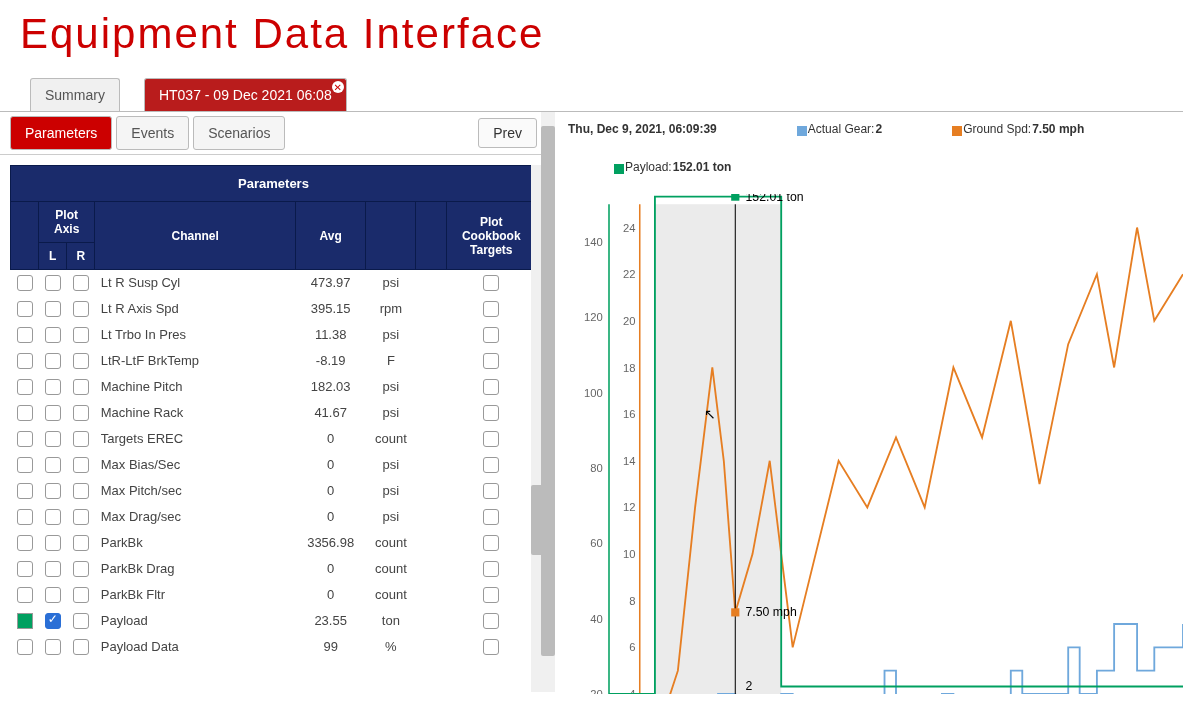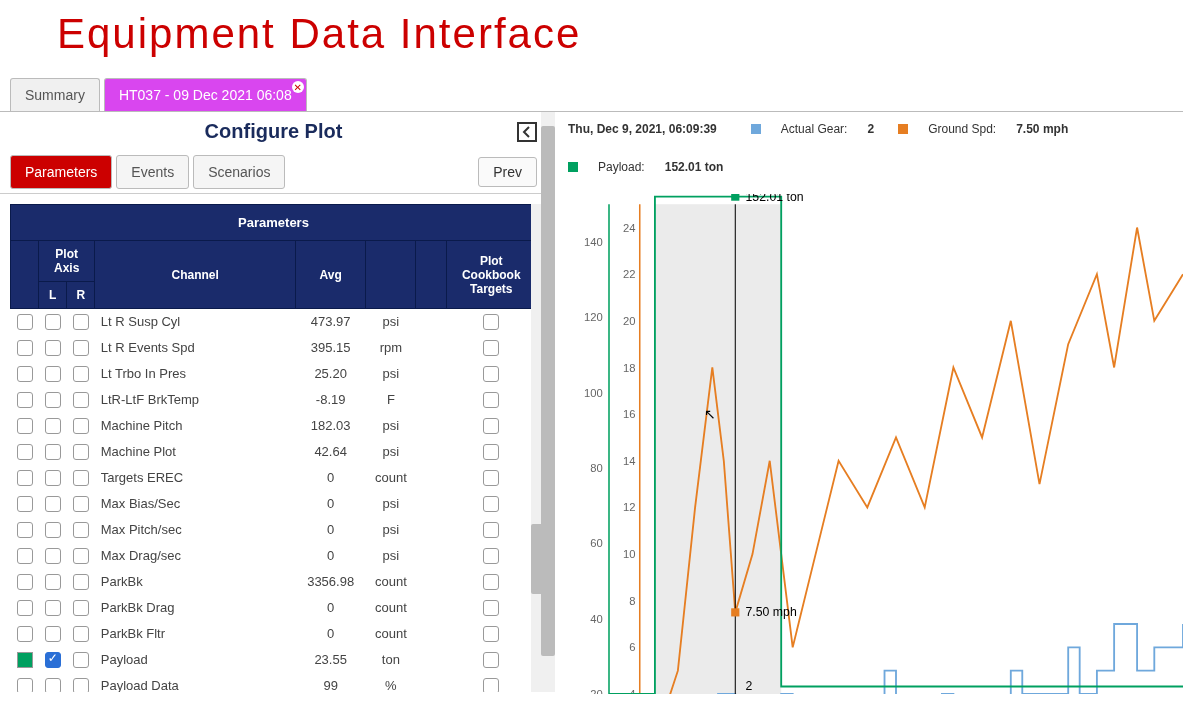--- a/index.html
+++ b/index.html
@@ -1,23 +1,23 @@
 <!DOCTYPE html>
 <html><head>
 <meta charset="utf-8">
 <style>
 * { box-sizing: border-box; margin: 0; padding: 0; }
 body { font-family: Arial, sans-serif; font-size: 13px; color: #333; background: #fff; width: 1183px; height: 706px; overflow: hidden; }
 
-.header { padding: 10px 20px 20px 20px; margin-left: 37px; }
+.header { padding: 10px 20px 20px 20px; }
 .app-title { font-family: 'Arial Black', sans-serif; font-size: 42px; color: #cc0000; letter-spacing: 2px; font-weight: 400; font-stretch: expanded; }
 
 .tabs-row { display: flex; padding: 0 10px; border-bottom: 1px solid #bbb; }
-.main-tab { padding: 8px 14px; border: 1px solid #bbb; border-bottom: none; background: #f0f0f0; color: #555; cursor: pointer; margin-right: 4px; border-radius: 3px 3px 0 0; font-size: 14px; }
-.main-tab.active { background: #d946ef; color: #fff; position: relative; }
+.main-tab { padding: 8px 14px; border: 1px solid #bbb; border-bottom: none; background: #f0f0f0; color: #555; cursor: pointer; margin-right: 4px; border-radius: 3px 3px 0 0; font-size: 14px; margin-left: 20px; }
+.main-tab.active { background: #b91c1c; color: #fff; position: relative; }
 .tab-close { position: absolute; top: 2px; right: 2px; width: 12px; height: 12px; background: #fff; color: #cc0000; border-radius: 50%; font-size: 10px; display: flex; align-items: center; justify-content: center; cursor: pointer; }
 
 .content { display: flex; height: 580px; }
 .left-panel { width: 548px; border-right: 1px solid #ddd; display: flex; flex-direction: column; }
 .right-panel { flex: 1; padding: 10px 0 0 20px; position: relative; }
 
 .cfg-header { display: flex; align-items: center; justify-content: center; padding: 8px 10px; position: relative; }
 .cfg-title { font-size: 20px; font-weight: bold; color: #1a2b5c; }
 .collapse-icon { position: absolute; right: 10px; width: 20px; height: 20px; border: 2px solid #333; display: flex; align-items: center; justify-content: center; cursor: pointer; }
 .collapse-icon svg { width: 12px; height: 12px; }
@@ -37,21 +37,21 @@
 .chk.checked { background: #2a6fd6; border-color: #2a6fd6; position: relative; }
 .chk.checked::after { content: '✓'; color: #fff; position: absolute; top: -2px; left: 2px; font-size: 12px; }
 .color-sw { width: 16px; height: 16px; display: inline-block; border: 1px solid #999; vertical-align: middle; }
 .tbl-scroll { position: absolute; right: 2px; top: 10px; bottom: 0; width: 14px; background: #f0f0f0; }
 .tbl-scroll-thumb { position: absolute; left: 0; right: 0; top: 320px; height: 70px; background: #bbb; border-radius: 2px; }
 
 .outer-scroll { position: absolute; right: -8px; top: 0; bottom: 0; width: 14px; background: #f0f0f0; }
 .outer-scroll-thumb { position: absolute; left: 0; right: 0; top: 14px; height: 530px; background: #bbb; border-radius: 2px; }
 
 .chart-legend { display: flex; gap: 24px; align-items: center; font-size: 12px; padding-bottom: 10px; flex-wrap: wrap; }
-.leg-item { display: flex; align-items: center; gap: 20px; }
+.leg-item { display: flex; align-items: flex-end; gap: 1px; margin-left: 46px; }
 .leg-sw { width: 10px; height: 10px; }
 .leg-val { font-weight: bold; }
 .chart-ts { font-weight: bold; margin-right: 10px; text-align: right; }
 
 .chart-area { position: relative; height: 500px; margin-top: 10px; }
 .chart-svg { width: 100%; height: 100%; }
 .y-tick { font-size: 11px; fill: #666; text-anchor: end; }
 .y-tick2 { font-size: 11px; fill: #666; text-anchor: end; }
 .marker-label { font-size: 12px; fill: #000; }
 .cursor-icon { position: absolute; font-size: 14px; color: #000; }
@@ -74,28 +74,20 @@
 <div class="tabs-row">
   <div class="main-tab">Summary</div>
   <div class="main-tab active">
     <span>HT037 - 09 Dec 2021 06:08</span>
     <span class="tab-close">✕</span>
   </div>
 </div>
 
 <div class="content">
   <div class="left-panel" style="position:relative;">
-    <div class="cfg-header">
-      <div class="cfg-title">Configure Plot</div>
-      <div class="collapse-icon">
-        <svg viewBox="0 0 12 12">
-            <path d="M8 1 L3 6 L8 11" stroke="#333" stroke-width="2" fill="none"></path>
-          </svg>
-      </div>
-    </div>
     <div class="sub-tabs-row">
       <div class="sub-tab active">Parameters</div>
       <div class="sub-tab">Events</div>
       <div class="sub-tab">Scenarios</div>
       <div class="prev-btn">Prev</div>
     </div>
     <div class="table-wrap">
       <table class="param-table">
         <thead>
           <tr class="hdr-title">
@@ -123,32 +115,32 @@
               <td class="col-chan">Lt R Susp Cyl</td>
               <td class="col-avg">473.97</td>
               <td class="col-unit">psi</td>
               <td></td>
               <td class="col-cook"><span class="chk"></span></td>
             </tr>
             <tr>
               <td class="col-chk1"><span class="chk"></span></td>
               <td class="col-chk2"><span class="chk"></span></td>
               <td class="col-chk3"><span class="chk"></span></td>
-              <td class="col-chan">Lt R Events Spd</td>
+              <td class="col-chan">Lt R Axis Spd</td>
               <td class="col-avg">395.15</td>
               <td class="col-unit">rpm</td>
               <td></td>
               <td class="col-cook"><span class="chk"></span></td>
             </tr>
             <tr>
               <td class="col-chk1"><span class="chk"></span></td>
               <td class="col-chk2"><span class="chk"></span></td>
               <td class="col-chk3"><span class="chk"></span></td>
               <td class="col-chan">Lt Trbo In Pres</td>
-              <td class="col-avg">25.20</td>
+              <td class="col-avg">11.38</td>
               <td class="col-unit">psi</td>
               <td></td>
               <td class="col-cook"><span class="chk"></span></td>
             </tr>
             <tr>
               <td class="col-chk1"><span class="chk"></span></td>
               <td class="col-chk2"><span class="chk"></span></td>
               <td class="col-chk3"><span class="chk"></span></td>
               <td class="col-chan">LtR-LtF BrkTemp</td>
               <td class="col-avg">-8.19</td>
@@ -163,22 +155,22 @@
               <td class="col-chan">Machine Pitch</td>
               <td class="col-avg">182.03</td>
               <td class="col-unit">psi</td>
               <td></td>
               <td class="col-cook"><span class="chk"></span></td>
             </tr>
             <tr>
               <td class="col-chk1"><span class="chk"></span></td>
               <td class="col-chk2"><span class="chk"></span></td>
               <td class="col-chk3"><span class="chk"></span></td>
-              <td class="col-chan">Machine Plot</td>
-              <td class="col-avg">42.64</td>
+              <td class="col-chan">Machine Rack</td>
+              <td class="col-avg">41.67</td>
               <td class="col-unit">psi</td>
               <td></td>
               <td class="col-cook"><span class="chk"></span></td>
             </tr>
             <tr>
               <td class="col-chk1"><span class="chk"></span></td>
               <td class="col-chk2"><span class="chk"></span></td>
               <td class="col-chk3"><span class="chk"></span></td>
               <td class="col-chan">Targets EREC</td>
               <td class="col-avg">0</td>

